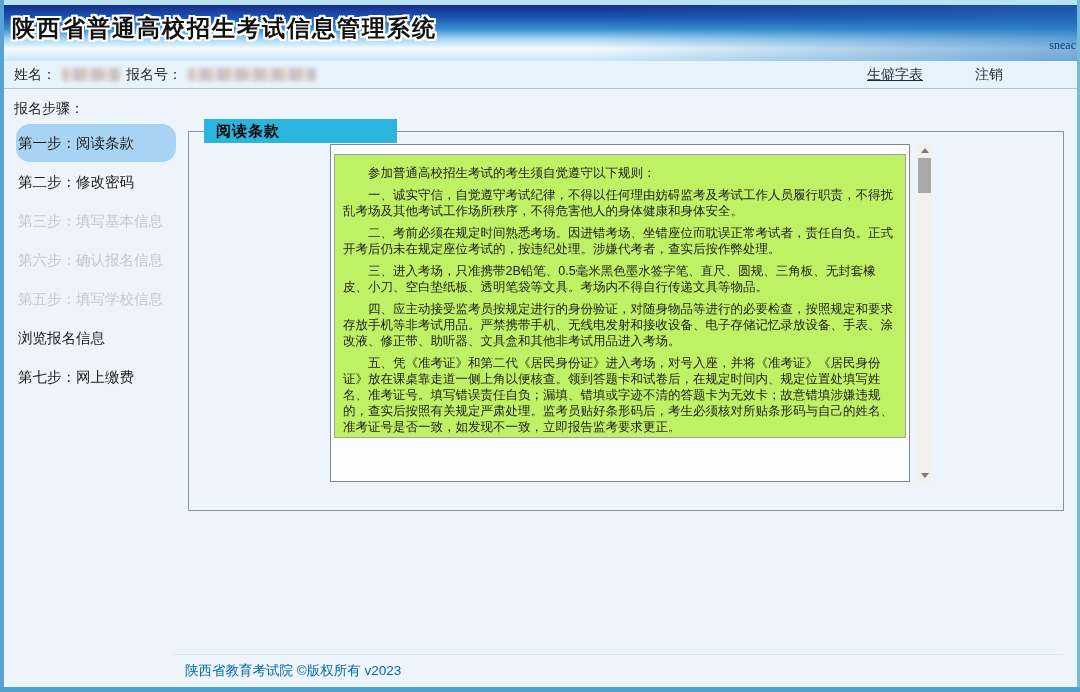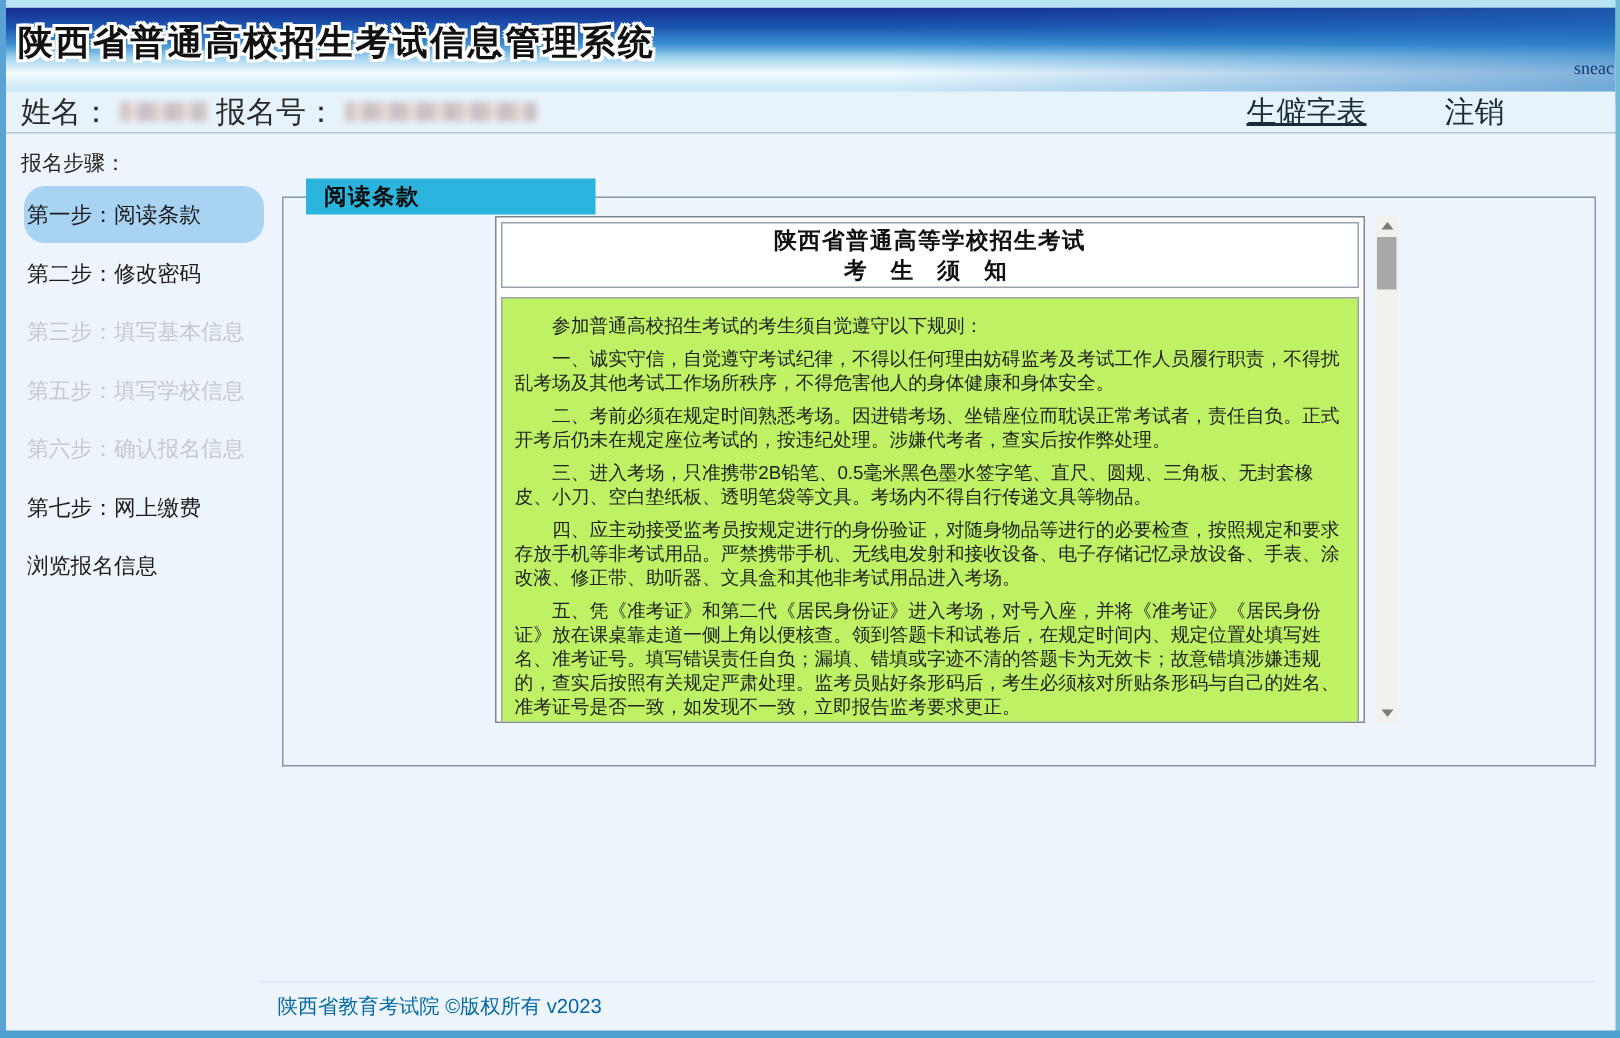--- a/index.html
+++ b/index.html
@@ -29,21 +29,21 @@
   .banner-watermark {
     position:absolute; right:1px; top:33px;
     font-family:"Liberation Serif","DejaVu Serif",serif;
     font-size:12px; color:#123a72;
   }
 
   
   .user-bar {
     position:absolute; left:4px; top:61px; width:1073px; height:28px;
     background:#e7f3fa; border-bottom:1px solid #b3c4d2;
-    display:flex; align-items:center; font-size:20px; color:#2a2a2a;
+    display:flex; align-items:center; font-size:14px; color:#2a2a2a;
   }
   .user-bar .left-group { display:flex; align-items:center; margin-left:10px; }
   .redacted {
     display:inline-block; height:13px; border-radius:2px;
     background:repeating-linear-gradient(90deg,#cdb9b4 0 6px,#e3d6d2 6px 12px,#bfb4bb 12px 18px);
     filter:blur(2px); opacity:.8; margin:0 6px;
   }
   .redacted.name { width:58px; }
   .redacted.regno { width:128px; }
   .user-bar .right-group { margin-left:auto; display:flex; align-items:center; }
@@ -135,35 +135,31 @@
     <span class="user-link rare">生僻字表</span>
     <span class="user-link logout">注销</span>
   </div>
 </div>
 
 <div class="sidebar">
   <div class="sidebar-title">报名步骤：</div>
   <div class="step active">第一步：阅读条款</div>
   <div class="step enabled">第二步：修改密码</div>
   <div class="step disabled">第三步：填写基本信息</div>
+  <div class="step disabled">第六步：确认报名信息</div>
   <div class="step disabled">第五步：填写学校信息</div>
-  <div class="step disabled">第六步：确认报名信息</div>
+  <div class="step enabled">浏览报名信息</div>
   <div class="step enabled">第七步：网上缴费</div>
-  <div class="step enabled">浏览报名信息</div>
 </div>
 
 <div class="tab">阅读条款</div>
 <div class="panel"></div>
 
 <div class="doc-wrap">
   <div class="doc-box">
-    <div class="doc-title-box">
-      <div class="t1">陕西省普通高等学校招生考试</div>
-      <div class="t2">考 生 须 知</div>
-    </div>
     <div class="doc-body-box">
       <p>参加普通高校招生考试的考生须自觉遵守以下规则：</p>
       <p>一、诚实守信，自觉遵守考试纪律，不得以任何理由妨碍监考及考试工作人员履行职责，不得扰乱考场及其他考试工作场所秩序，不得危害他人的身体健康和身体安全。</p>
       <p>二、考前必须在规定时间熟悉考场。因进错考场、坐错座位而耽误正常考试者，责任自负。正式开考后仍未在规定座位考试的，按违纪处理。涉嫌代考者，查实后按作弊处理。</p>
       <p>三、进入考场，只准携带2B铅笔、0.5毫米黑色墨水签字笔、直尺、圆规、三角板、无封套橡皮、小刀、空白垫纸板、透明笔袋等文具。考场内不得自行传递文具等物品。</p>
       <p>四、应主动接受监考员按规定进行的身份验证，对随身物品等进行的必要检查，按照规定和要求存放手机等非考试用品。严禁携带手机、无线电发射和接收设备、电子存储记忆录放设备、手表、涂改液、修正带、助听器、文具盒和其他非考试用品进入考场。</p>
       <p>五、凭《准考证》和第二代《居民身份证》进入考场，对号入座，并将《准考证》《居民身份证》放在课桌靠走道一侧上角以便核查。领到答题卡和试卷后，在规定时间内、规定位置处填写姓名、准考证号。填写错误责任自负；漏填、错填或字迹不清的答题卡为无效卡；故意错填涉嫌违规的，查实后按照有关规定严肃处理。监考员贴好条形码后，考生必须核对所贴条形码与自己的姓名、准考证号是否一致，如发现不一致，立即报告监考要求更正。</p>
 
     </div>
   </div>

